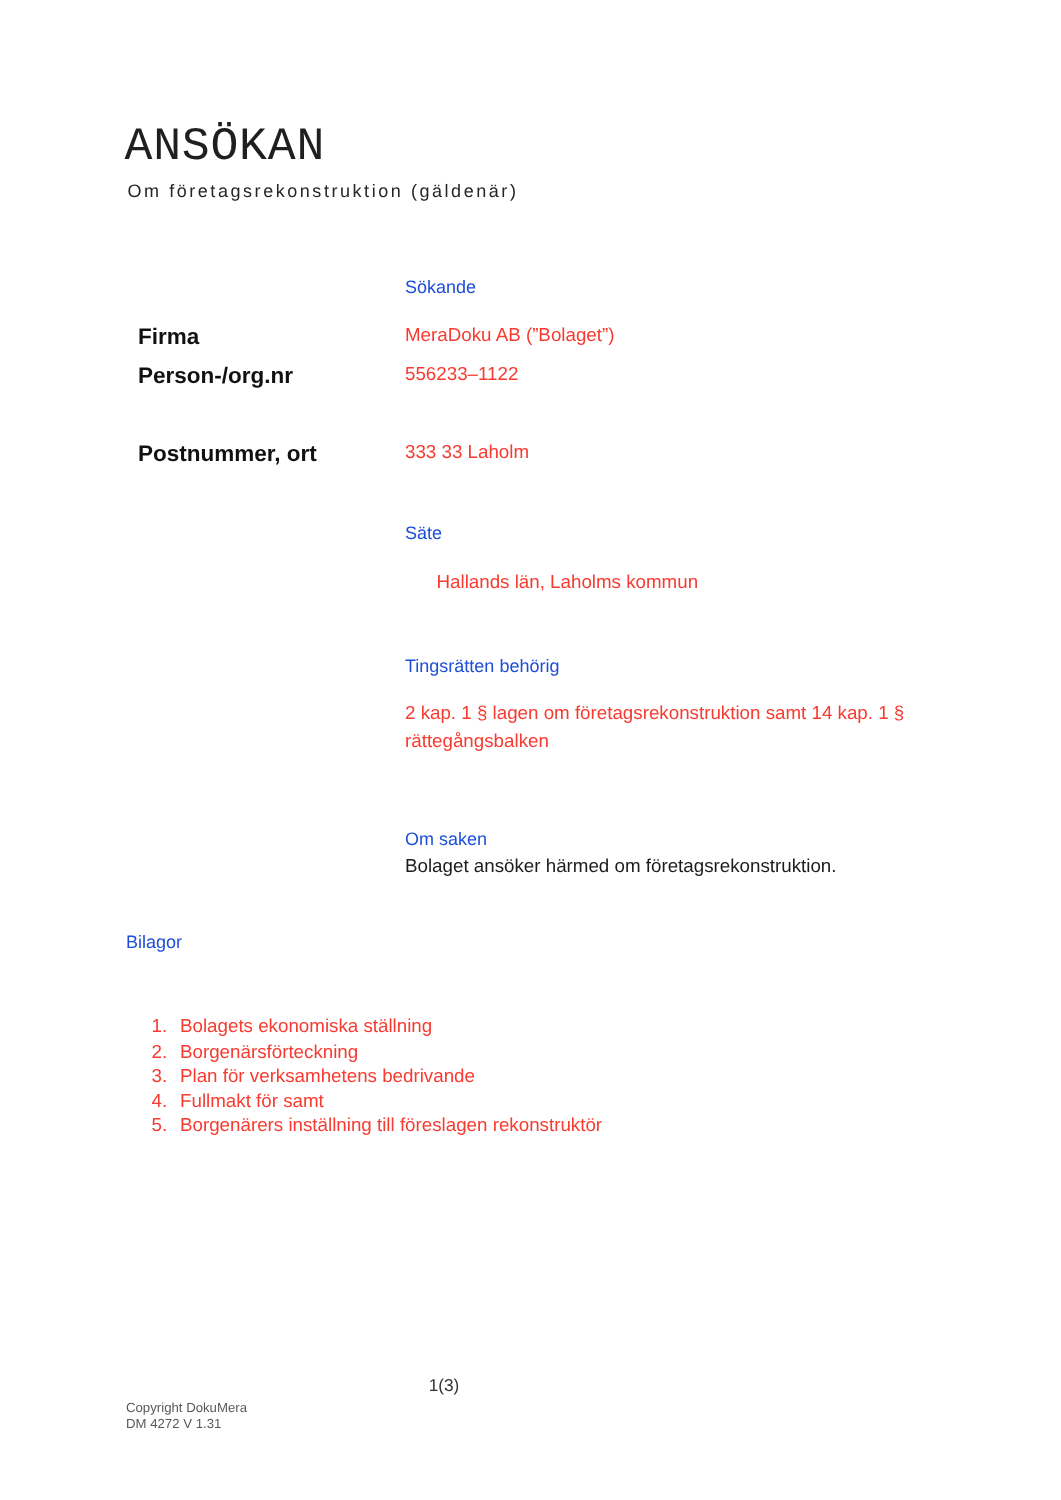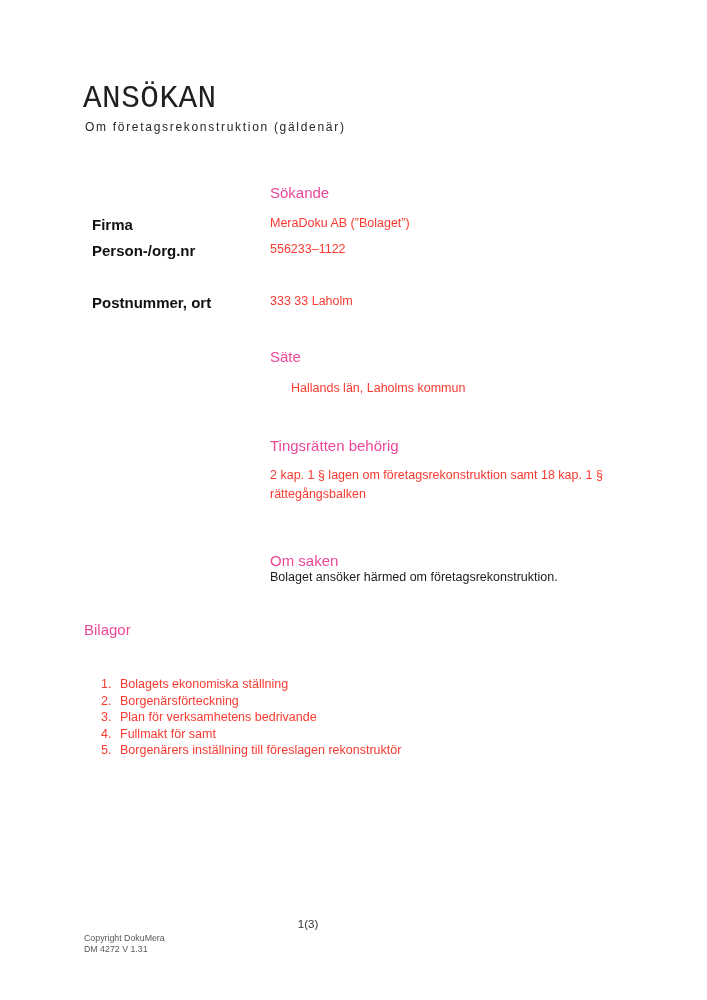--- a/index.html
+++ b/index.html
@@ -28,21 +28,21 @@
     font-size:31px; font-weight:400; letter-spacing:0.5px;
     color:var(--text); line-height:1.1;font-family:Liberation Mono, monospace;
   }
   .doc-subtitle{
     position:absolute; left:85px; top:120px;
     font-size:12px; letter-spacing:1.7px; color:#262626;
   }
   
   .section-heading{
     position:absolute;
-    font-size:15px; font-weight:400; color:#ec4899;
+    font-size:12px; font-weight:400; color:#1d4ed8;
   }
   .h-sokande{ left:270px; top:184px; }
   .h-sate{ left:270px; top:348px; }
   .h-tingsratten{ left:270px; top:437px; }
   .h-omsaken{ left:270px; top:538px;margin-top:14px; }
   .h-bilagor{ left:84px; top:621px; }
   
   .field-row{ position:absolute; left:0; width:707px; height:16px; }
   .fr0{ top:216px; } .fr1{ top:242px; } .fr2{ top:268px; } .fr3{ top:294px; }
   .field-label{
@@ -73,21 +73,21 @@
   }
   .bilagor-item{
     display:flex; line-height:16.6px;
     font-size:12.5px; color:var(--red);
   }
   .bilagor-num{
     width:19px; margin-left:17px; flex:0 0 auto;
   }
   
   .page-number{
-    position:absolute; left:12px; top:918px; width:592px;
+    position:absolute; left:0; top:918px; width:592px;
     text-align:center; font-size:11.5px; color:#333;
   }
   .footer-copy{
     position:absolute; left:84px; top:933px;
     font-size:8.8px; line-height:1.26; color:var(--gray);
   }
 </style>
 </head>
 <body>
 
@@ -108,21 +108,21 @@
   </div>
   <div class="field-row fr3">
     <span class="field-label">Postnummer, ort</span>
     <span class="field-value">333 33 Laholm</span>
   </div>
 
   <div class="section-heading h-sate">Säte</div>
   <div class="red-text v-sate">Hallands län, Laholms kommun</div>
 
   <div class="section-heading h-tingsratten">Tingsrätten behörig</div>
-  <div class="red-text v-tingsratten">2 kap. 1 § lagen om företagsrekonstruktion samt 18 kap. 1 § rättegångsbalken</div>
+  <div class="red-text v-tingsratten">2 kap. 1 § lagen om företagsrekonstruktion samt 14 kap. 1 § rättegångsbalken</div>
 
   <div class="section-heading h-omsaken">Om saken</div>
   <div class="body-text t-omsaken">Bolaget ansöker härmed om företagsrekonstruktion.</div>
 
   <div class="section-heading h-bilagor">Bilagor</div>
 
   <div class="bilagor-list">
     <div class="bilagor-item">
       <span class="bilagor-num">1.</span>
       <span class="bilagor-label">Bolagets ekonomiska ställning</span>

